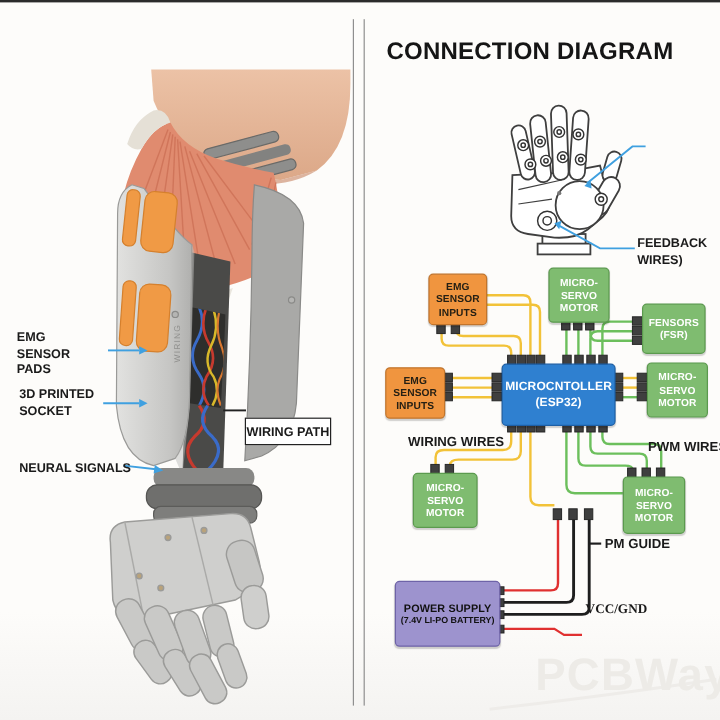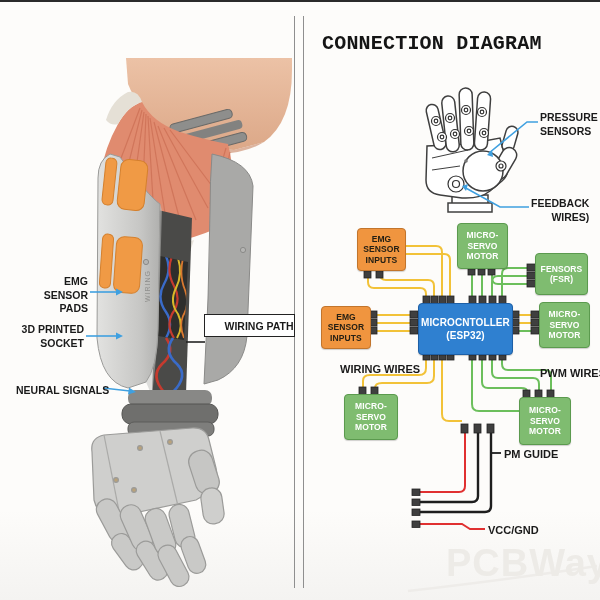--- a/index.html
+++ b/index.html
@@ -3,21 +3,21 @@
 <meta charset="utf-8">
 <style>
   html,body{margin:0;padding:0;}
   body{width:600px;height:600px;overflow:hidden;background:#fdfcfa;
        font-family:"Liberation Sans","DejaVu Sans",sans-serif;}
   .canvas{position:relative;width:600px;height:600px;
           background:linear-gradient(180deg,#fdfcfa 85%,#f4f3f1 100%);}
   .topline{position:absolute;left:0;top:0;width:600px;height:2px;background:#2b2b2b;}
   .vline{position:absolute;top:16px;height:572px;width:1px;background:#8f8f8f;}
   .title{position:absolute;font-size:20px;font-weight:bold;color:#151515;letter-spacing:.2px;white-space:nowrap;}
-  .lbl{position:absolute;font-size:10.5px;font-weight:bold;color:#1a1a1a;line-height:1.3;text-align:right;}
+  .lbl{position:absolute;font-size:10.5px;font-weight:bold;color:#1a1a1a;line-height:1.3;text-align:left;}
   .lbl.nowrap{white-space:nowrap;}
   .framedlbl{position:absolute;border:1.5px solid #222;background:#fff;
              font-size:10.5px;font-weight:bold;color:#1a1a1a;display:flex;
              align-items:center;justify-content:center;white-space:nowrap;}
   .box{position:absolute;border-radius:4px;display:flex;flex-direction:column;
        align-items:center;justify-content:center;text-align:center;
        font-weight:bold;font-size:8.5px;line-height:1.22;letter-spacing:.1px;
        box-shadow:0 1px 1px rgba(0,0,0,.18);}
   .box.orange{background:#f0953f;border:1.5px solid #c2752c;color:#262014;}
   .box.green{background:#7fbc70;border:1.5px solid #5b9a4e;color:#fff;text-align:center;}
@@ -31,21 +31,21 @@
 </style>
 </head>
 <body>
 
 <div class="canvas">
 
   <div class="topline"></div>
   <div class="vline" style="left:294px;"></div>
   <div class="vline" style="left:303px;"></div>
 
-  <div class="title" style="left:322px;top:32px;font-family:Liberation Mono, monospace;">CONNECTION DIAGRAM</div>
+  <div class="title" style="left:322px;top:32px;">CONNECTION DIAGRAM</div>
 
   <svg width="300" height="600" viewBox="0 0 300 600">
     <defs>
       <linearGradient id="sock" x1="0" y1="0" x2="1" y2="0">
         <stop offset="0" stop-color="#e2e2e0"></stop>
           <stop offset=".7" stop-color="#c6c6c4"></stop>
           <stop offset="1" stop-color="#b0b0ae"></stop>
       </linearGradient>
       <linearGradient id="skin" x1="0" y1="0" x2="0" y2="1">
         <stop offset="0" stop-color="#ecc2a6"></stop>
@@ -150,21 +150,21 @@
       <path d="M86,336 H116" fill="none"></path>
         <path d="M116,332.5 L123,336 L116,339.5 Z" stroke="none"></path>
       <path d="M103,388 L130,391" fill="none"></path>
         <path d="M129,387.5 L136,392 L128,394.5 Z" stroke="none"></path>
     </g>
     <path d="M186,342 H205" stroke="#222" stroke-width="1.6"></path>
   </svg>
 
   <div class="lbl" style="left:14px;top:275px;width:74px;">EMG<br>SENSOR PADS</div>
   <div class="lbl" style="left:16px;top:323px;width:68px;">3D PRINTED<br>SOCKET</div>
-  <div class="framedlbl" style="left:204px;top:314px;width:70px;height:21px;padding-left:19px;">WIRING PATH</div>
+  <div class="framedlbl" style="left:204px;top:348px;width:70px;height:21px;">WIRING PATH</div>
   <div class="lbl nowrap" style="left:16px;top:384px;">NEURAL SIGNALS</div>
 
   <svg width="300" height="600" viewBox="300 0 300 600" style="left:300px;">
 
     <g stroke="#3f3f3f" stroke-width="1.5" fill="#fff">
       <rect x="452" y="195" width="36" height="9"></rect>
       <rect x="448" y="203" width="44" height="9"></rect>
       <path d="M427,146 L426,180 Q426,193 440,195 L462,198 Q480,199 490,191 L502,181 Q510,174 507,164 L500,138 L468,144 Z"></path>
       <rect x="430" y="104" width="12" height="46" rx="6" transform="rotate(-13 436 127)"></rect>
       <rect x="444" y="96" width="13" height="56" rx="6.5" transform="rotate(-6 450 124)"></rect>
@@ -303,31 +303,34 @@
 
       <rect x="412" y="489" width="8" height="6.5"></rect>
         <rect x="412" y="499" width="8" height="6.5"></rect>
       <rect x="412" y="509" width="8" height="6.5"></rect>
         <rect x="412" y="521" width="8" height="6.5"></rect>
     </g>
 
     <path d="M408,591 Q520,578 597,566" stroke="#eeece9" stroke-width="2.5" fill="none"></path>
   </svg>
 
-  <div class="lbl" style="left:540px;top:111px;text-align:left;">PRESSURE<br>SENSORS</div>
   <div class="lbl" style="left:531px;top:197px;">FEEDBACK<br>WIRES)</div>
 
   <div class="box orange" style="left:357px;top:228px;width:47px;height:41px;">EMG<br>SENSOR<br>INPUTS</div>
   <div class="box green" style="left:457px;top:223px;width:49px;height:44px;">MICRO-<br>SERVO<br>MOTOR</div>
   <div class="box green" style="left:535px;top:253px;width:51px;height:40px;">FENSORS<br>(FSR)</div>
   <div class="box orange" style="left:321px;top:306px;width:48px;height:41px;">EMG<br>SENSOR<br>INPUTS</div>
   <div class="box blue" style="left:418px;top:303px;width:93px;height:50px;">MICROCNTOLLER<br>(ESP32)</div>
   <div class="box green" style="left:539px;top:302px;width:49px;height:44px;">MICRO-<br>SERVO<br>MOTOR</div>
   <div class="box green" style="left:344px;top:394px;width:52px;height:44px;">MICRO-<br>SERVO<br>MOTOR</div>
   <div class="box green" style="left:519px;top:397px;width:50px;height:46px;">MICRO-<br>SERVO<br>MOTOR</div>
+  <div class="box purple" style="left:329px;top:484px;width:86px;height:53px;">
+    <span class="l1">POWER SUPPLY</span>
+    <span class="l2">(7.4V LI-PO BATTERY)</span>
+  </div>
 
   <div class="lbl nowrap" style="left:340px;top:362px;font-size:11px;">WIRING WIRES</div>
   <div class="lbl nowrap" style="left:525px;top:366px;font-size:11px;margin-left:15px;">PWM WIRES</div>
   <div class="lbl nowrap" style="left:504px;top:447px;font-size:11px;">PM GUIDE</div>
-  <div class="lbl nowrap" style="left:488px;top:523px;font-size:11px;">VCC/GND</div>
+  <div class="lbl nowrap" style="left:488px;top:501px;font-size:11px;font-family:Liberation Serif, serif;">VCC/GND</div>
 
   <div class="watermark">PCBWay</div>
 </div>
 
 </body></html>

